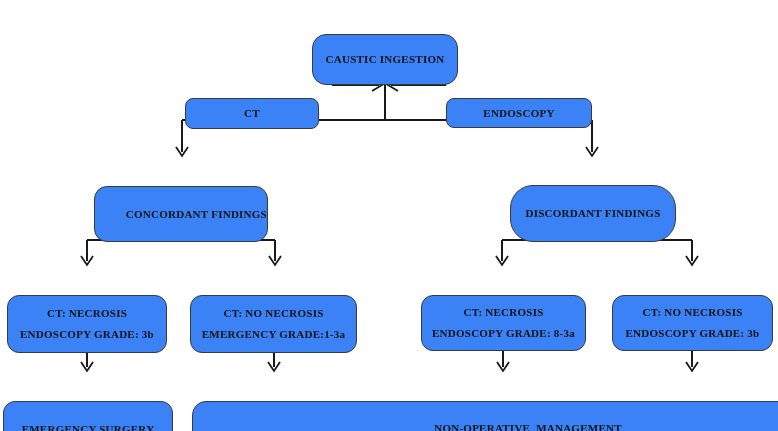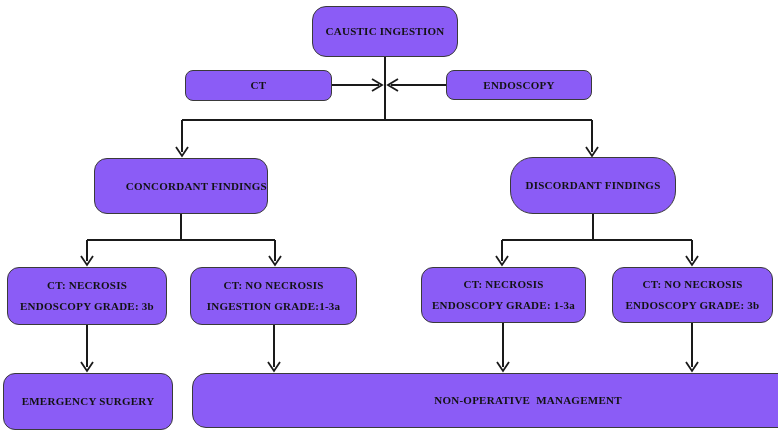--- a/index.html
+++ b/index.html
@@ -19,38 +19,39 @@
     position: absolute;
     left: 0;
     top: 0;
     width: 778px;
     height: 431px;
   }
   .node {
     position: absolute;
     box-sizing: border-box;
     border: 1.3px solid #3a3a3a;
-    background: #8b5cf6;
+    background: #3b82f6;
     display: flex;
     flex-direction: column;
     align-items: center;
     justify-content: center;
     text-align: center;
+    margin-top: 28px;
   }
   .box-label {
     font-size: 11px;
     font-weight: 700;
     color: #121212;
     letter-spacing: 0.25px;
     line-height: 21px;
     white-space: pre-wrap;
   }
   
   .n-root        { left: 312px; top: 6px;   width: 146px; height: 51px; border-radius: 14px; }
-  .n-ct          { left: 185px; top: 70px;  width: 147px; height: 31px; border-radius: 8px; }
+  .n-ct          { left: 185px; top: 70px;  width: 134px; height: 31px; border-radius: 8px; }
   .n-endoscopy   { left: 446px; top: 70px;  width: 146px; height: 30px; border-radius: 8px; }
   .n-concordant  { left: 94px;  top: 158px; width: 174px; height: 56px; border-radius: 13px; align-items: flex-end; }
   .n-discordant  { left: 510px; top: 157px; width: 166px; height: 57px; border-radius: 23px; }
   .n-cnx         { left: 7px;   top: 267px; width: 160px; height: 58px; border-radius: 12px; }
   .n-cnn         { left: 190px; top: 267px; width: 167px; height: 58px; border-radius: 12px; }
   .n-dnx         { left: 421px; top: 267px; width: 165px; height: 56px; border-radius: 12px; }
   .n-dnn         { left: 612px; top: 267px; width: 161px; height: 56px; border-radius: 12px; }
   .n-emergency   { left: 3px;   top: 373px; width: 170px; height: 57px; border-radius: 12px; }
   .n-nonop       { left: 192px; top: 373px; width: 672px; height: 55px; border-radius: 14px; }
 </style>
@@ -142,26 +143,26 @@
     <span class="box-label">DISCORDANT FINDINGS</span>
   </div>
 
   <div class="node n-cnx">
     <span class="box-label">CT: NECROSIS</span>
     <span class="box-label">ENDOSCOPY GRADE: 3b</span>
   </div>
 
   <div class="node n-cnn">
     <span class="box-label">CT: NO NECROSIS</span>
-    <span class="box-label">INGESTION GRADE:1-3a</span>
+    <span class="box-label">EMERGENCY GRADE:1-3a</span>
   </div>
 
   <div class="node n-dnx">
     <span class="box-label">CT: NECROSIS</span>
-    <span class="box-label">ENDOSCOPY GRADE: 1-3a</span>
+    <span class="box-label">ENDOSCOPY GRADE: 8-3a</span>
   </div>
 
   <div class="node n-dnn">
     <span class="box-label">CT: NO NECROSIS</span>
     <span class="box-label">ENDOSCOPY GRADE: 3b</span>
   </div>
 
   <div class="node n-emergency">
     <span class="box-label">EMERGENCY SURGERY</span>
   </div>

